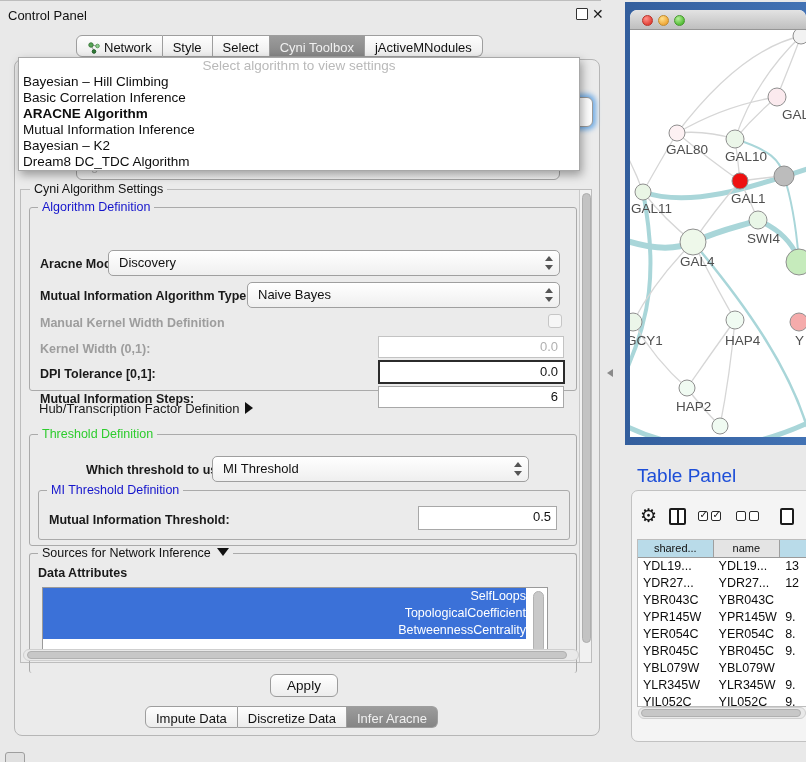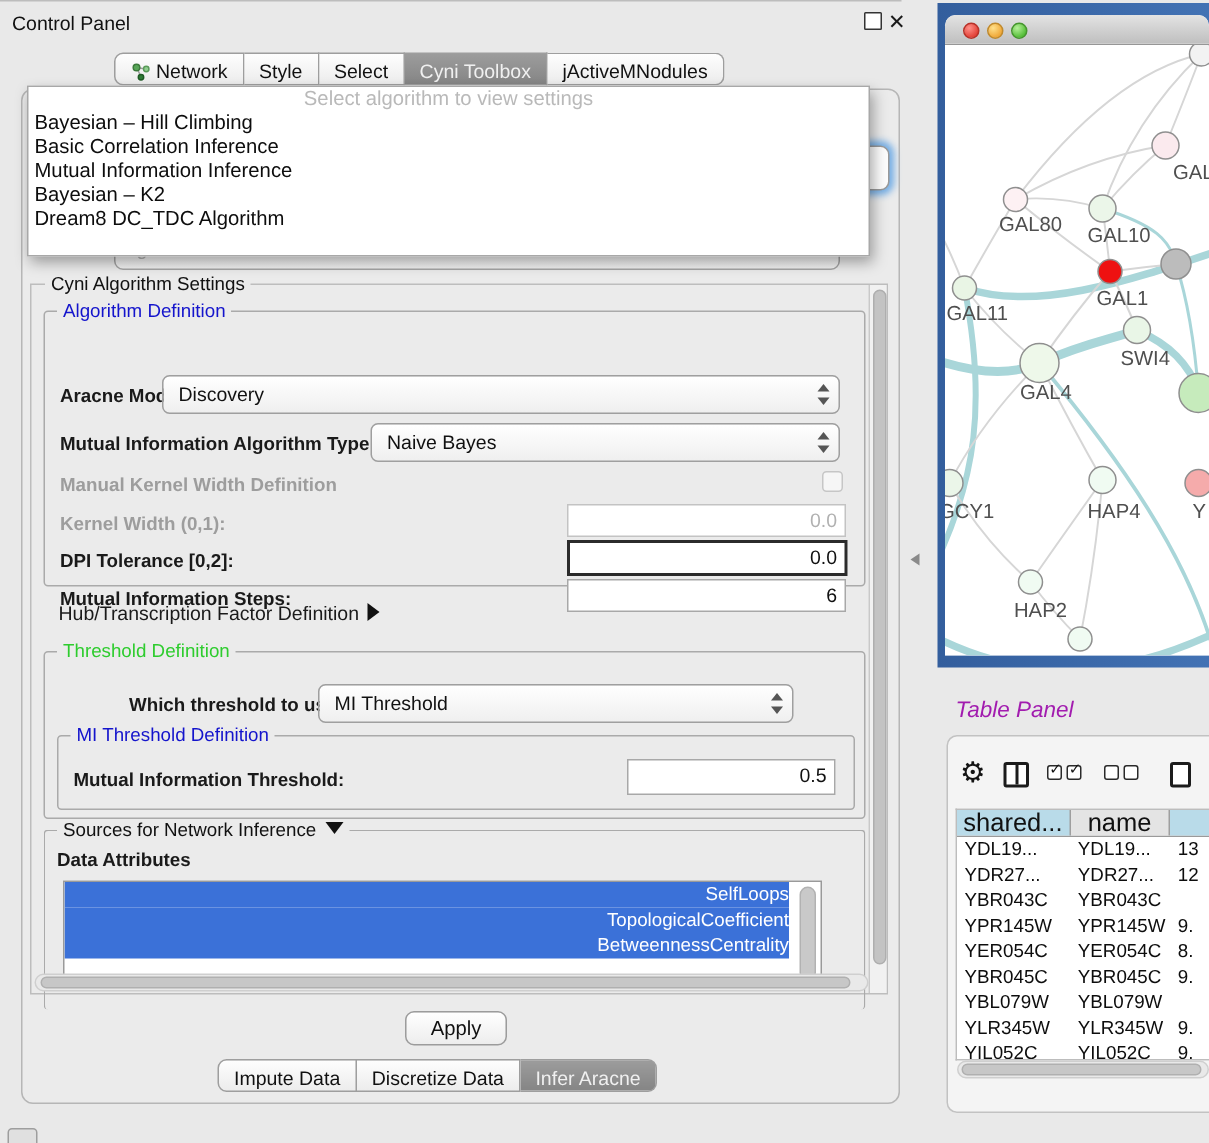--- a/index.html
+++ b/index.html
@@ -86,33 +86,33 @@
   #net-frame { left:625px; top:2px; width:181px; height:443px; background:linear-gradient(90deg,#335e9d,#4272b4);padding-left:22px; }
   #net-window { left:630px; top:10px; width:176px; height:427px; background:#fff; border-radius:7px 7px 0 0; overflow:hidden; }
   #net-titlebar { position:absolute; left:0; top:0; width:100%; height:20px;
                   background:linear-gradient(#e3e3e3,#bfbfbf); border-bottom:1px solid #969696; border-radius:7px 7px 0 0; }
   .light { position:absolute; top:5px; width:11px; height:11px; border-radius:50%; }
   #light-close { left:12px; background:radial-gradient(circle at 35% 30%, #ff9089,#e3443a 70%); border:1px solid #b73229; }
   #light-min { left:28px; background:radial-gradient(circle at 35% 30%, #ffe08a,#f0a93a 70%); border:1px solid #c08a2d; }
   #light-zoom { left:44px; background:radial-gradient(circle at 35% 30%, #b6f09a,#57bf3a 70%); border:1px solid #46962e; }
   #net-canvas { position:absolute; left:0; top:20px; width:176px; height:407px; background:#fff; }
 
-  #table-panel-title { left:637px; top:465px; font-size:15px; color:#a21caf;font-style:italic; }
+  #table-panel-title { left:637px; top:465px; font-size:19px; color:#1d4ed8; }
   #table-window { left:631px; top:490px; width:180px; height:252px; background:#f4f4f4; border:1px solid #c2c2c2; border-radius:7px 0 0 7px; }
   #table-toolbar { position:absolute; left:8px; top:12px; width:168px; height:26px; display:flex; align-items:center; gap:12px; }
   #gear-icon { font-size:19px; color:#141414; line-height:22px; }
   #split-icon { width:17px; height:17px; border:2px solid #1c1c1c; border-radius:2px; position:relative; background:#fff; }
   #split-icon:after { content:""; position:absolute; left:5.5px; top:0; width:2px; height:13px; background:#1c1c1c; }
   .cb { width:10px; height:10px; border:1.5px solid #2a2a2a; border-radius:2px; background:#fff; position:relative; display:inline-block; margin-right:3px; }
   .cb.on:after { content:"✓"; position:absolute; left:0.5px; top:-3px; font-size:10px; font-weight:700; color:#111; }
   #doc-icon { width:14px; height:17px; border:2px solid #1c1c1c; border-radius:2px; background:#fff; margin-left:6px; }
 
   #table-grid { position:absolute; left:5px; top:48px; width:175px; height:168px; overflow:hidden; background:#fff; border:1px solid #bdbdbd; border-right:none; }
   .th-row { display:flex; height:18px; border-bottom:1px solid #9a9a9a; }
-  .th { font-size:17px; color:#111; text-align:center; line-height:17px; border-right:1px solid #9f9f9f; background:#e4e4e4; overflow:hidden; white-space:nowrap; }
+  .th { font-size:11px; color:#111; text-align:center; line-height:17px; border-right:1px solid #9f9f9f; background:#e4e4e4; overflow:hidden; white-space:nowrap; }
   .th.hl { background:#b9dbe9; }
   .tr { display:flex; height:17px; }
   .td { font-size:12.5px; color:#0d0d0d; line-height:17px; padding-left:5px; overflow:hidden; white-space:nowrap; }
   .c1 { width:76px; } .c2 { width:67px; } .c3 { width:32px; }
 </style>
 </head>
 <body>
 
 <div id="root">
 
@@ -148,20 +148,21 @@
 
   <div class="abs" id="outer-frame"></div>
 
   <div class="abs" id="bg-combo-focus"></div>
   <div class="abs" id="bg-combo">galFiltered.sif default node</div>
 
   <div class="abs" id="algo-dropdown">
       <div class="dd-item placeholder">Select algorithm to view settings</div>
       <div class="dd-item">Bayesian – Hill Climbing</div>
       <div class="dd-item">Basic Correlation Inference</div>
+      <div class="dd-item bold">ARACNE Algorithm</div>
       <div class="dd-item">Mutual Information Inference</div>
       <div class="dd-item">Bayesian – K2</div>
       <div class="dd-item">Dream8 DC_TDC Algorithm</div>
     </div>
 
   <div class="abs" id="settings">
     <span class="legend" style="left:9px; top:-8px; color:#111;">Cyni Algorithm Settings</span>
 
     <div class="fieldset" style="left:8px; top:17px; width:548px; height:184px;">
       <span class="legend blue">Algorithm Definition</span>
@@ -177,21 +178,21 @@
         <span>Naive Bayes</span>
         <span class="stepper"></span>
       </div>
 
       <div class="lbl dis" style="left:10px; top:108px;">Manual Kernel Width Definition</div>
       <div class="chk" style="left:518px; top:106px;"></div>
 
       <div class="lbl dis" style="left:10px; top:134px;">Kernel Width (0,1):</div>
       <div class="tfield dis" style="left:348px; top:128px; width:186px; height:22px;">0.0</div>
 
-      <div class="lbl" style="left:10px; top:159px;">DPI Tolerance [0,2]:</div>
+      <div class="lbl" style="left:10px; top:159px;">DPI Tolerance [0,1]:</div>
       <div class="tfield focus" style="left:348px; top:152px; width:187px; height:24px;">0.0</div>
 
       <div class="lbl" style="left:10px; top:184px;">Mutual Information Steps:</div>
       <div class="tfield" style="left:348px; top:178px; width:186px; height:22px;">6</div>
     </div>
 
     <div class="lbl plain" style="left:18px; top:211px; font-size:13px;">
       <span>Hub/Transcription Factor Definition</span><span class="tri-right"></span>
     </div>
 

